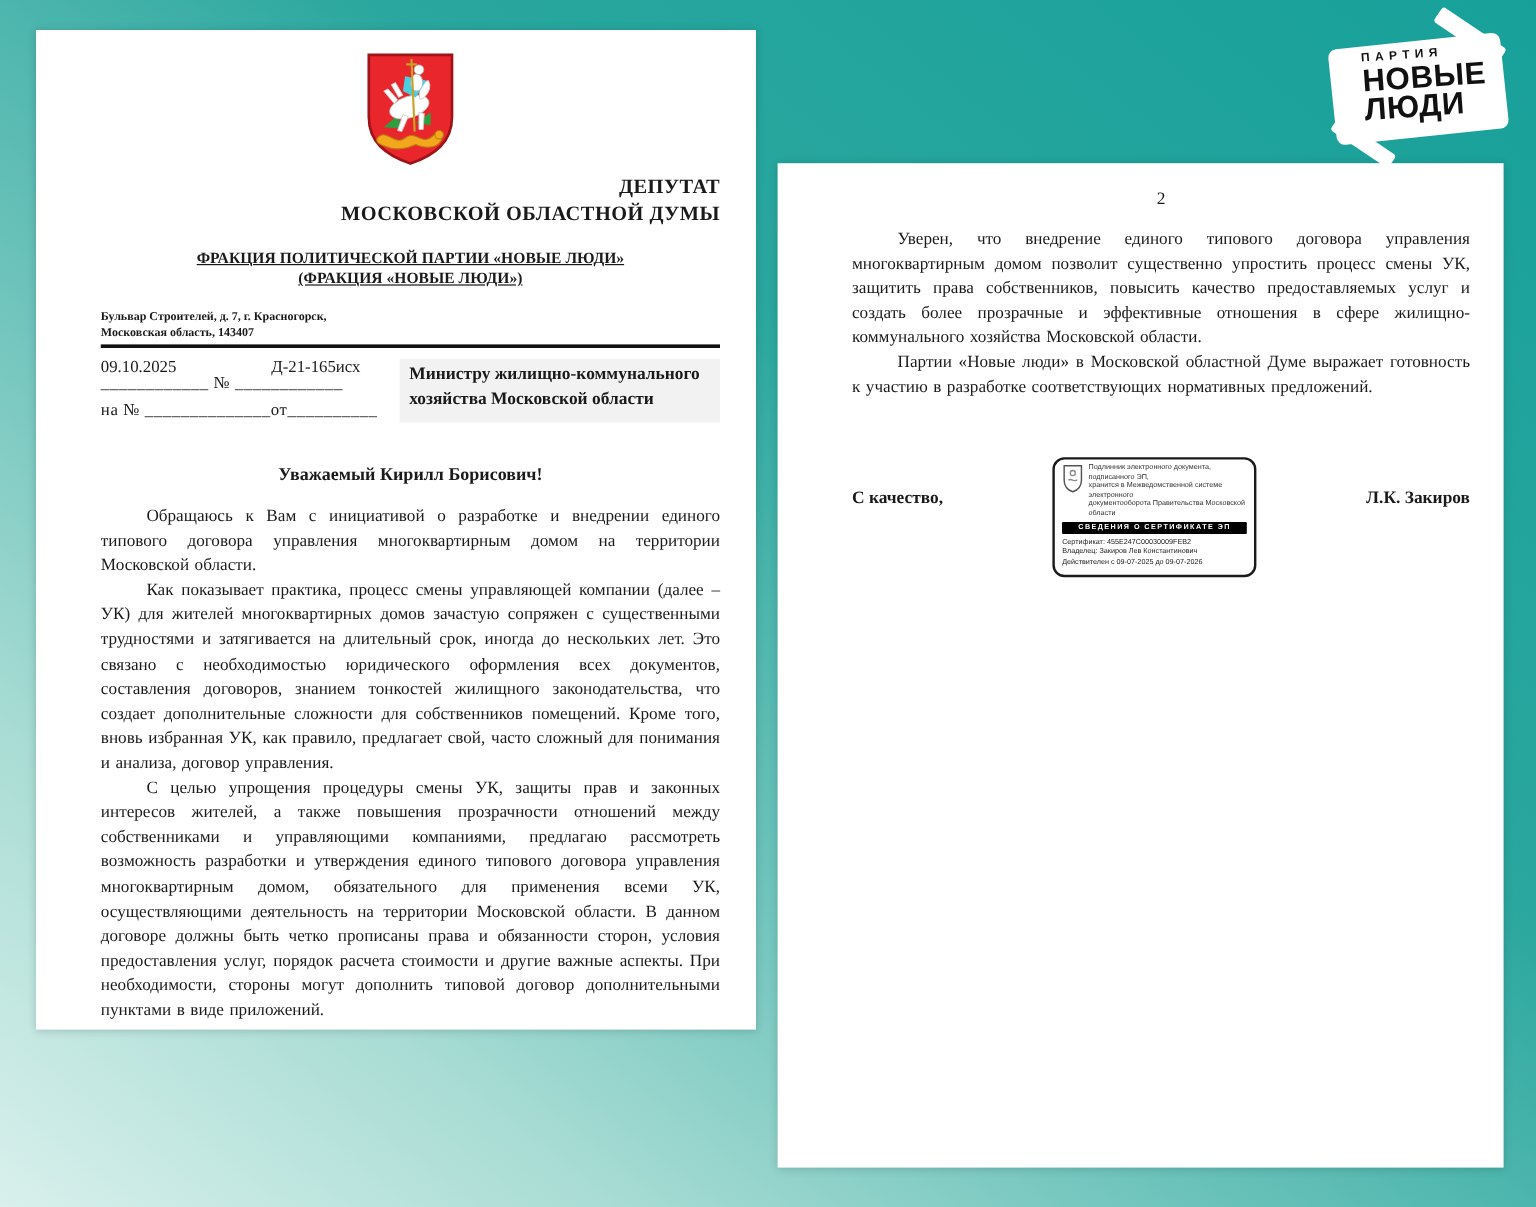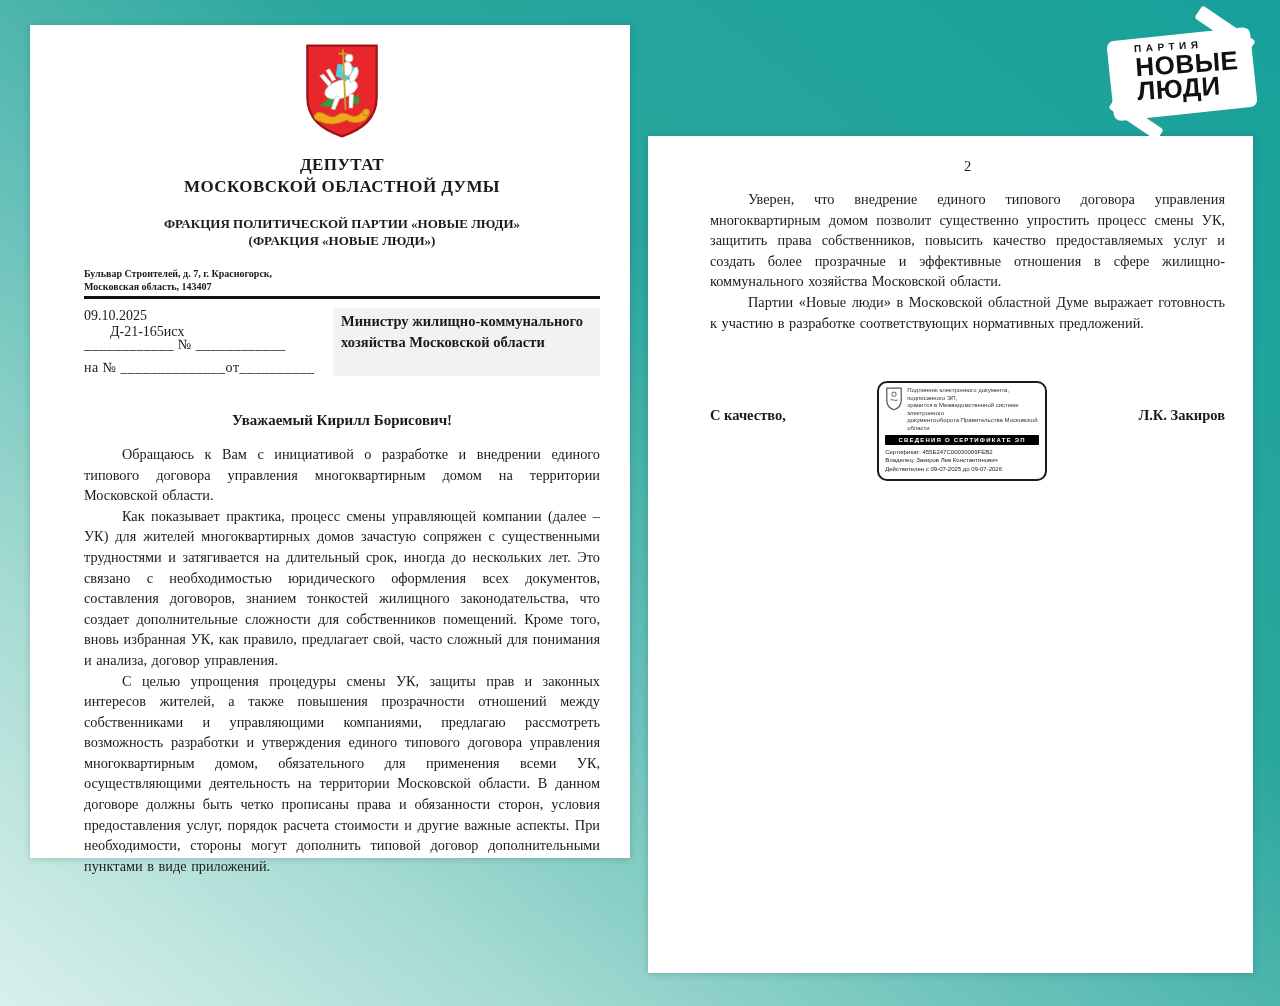--- a/index.html
+++ b/index.html
@@ -12,29 +12,29 @@
   }
   .page {
     position: absolute; background: #ffffff;
     box-shadow: 0 1px 7px rgba(0, 40, 40, 0.20);
   }
   .page1 { left: 30px; top: 25px; width: 600px; height: 833px; padding: 17px 30px 0 54px; }
   .page2 { left: 648px; top: 136px; width: 605px; height: 837px; padding: 22px 28px 0 62px; }
 
   
   .emblem-wrap { text-align: center; }
-  .doc-title { text-align: center; font-weight: bold; font-size: 17px; line-height: 1.32; margin-top: 10px; letter-spacing: 0.4px; }
-  .doc-fraction { text-align: center; font-weight: bold; font-size: 13px; line-height: 1.35; margin-top: 16px; }
+  .doc-title { text-align: right; font-weight: bold; font-size: 17px; line-height: 1.32; margin-top: 0; letter-spacing: 0.4px; }
+  .doc-fraction { text-align: center; font-weight: bold; font-size: 13px; line-height: 1.35; margin-top: 16px; text-decoration: underline; }
   .doc-address { font-weight: bold; font-size: 10px; line-height: 1.3; margin-top: 17px; }
   .doc-rule { border: none; border-top: 3px solid #111; margin-top: 3px; }
 
   
   .ref-row { display: flex; justify-content: space-between; margin-top: 9px; }
   .ref-block { font-size: 14px; width: 250px; }
-  .ref-vals { display: flex; flex-direction: column; }
+  .ref-vals { display: flex; }
   .ref-date { width: 116px; }
   .ref-number { margin-left: 26px; }
   .ref-lines { margin-top: -3px; letter-spacing: 0.5px; }
   .ref-bot { margin-top: 7px; }
   .recipient { width: 268px; font-weight: bold; font-size: 14.5px; line-height: 1.45; background: #f2f2f2; padding: 3px 6px 8px 8px; }
 
   .salutation { text-align: center; font-weight: bold; font-size: 15px; margin-top: 36px; }
 
   .body-text { margin-top: 15px; }
   .body-text p, .page2 p {

